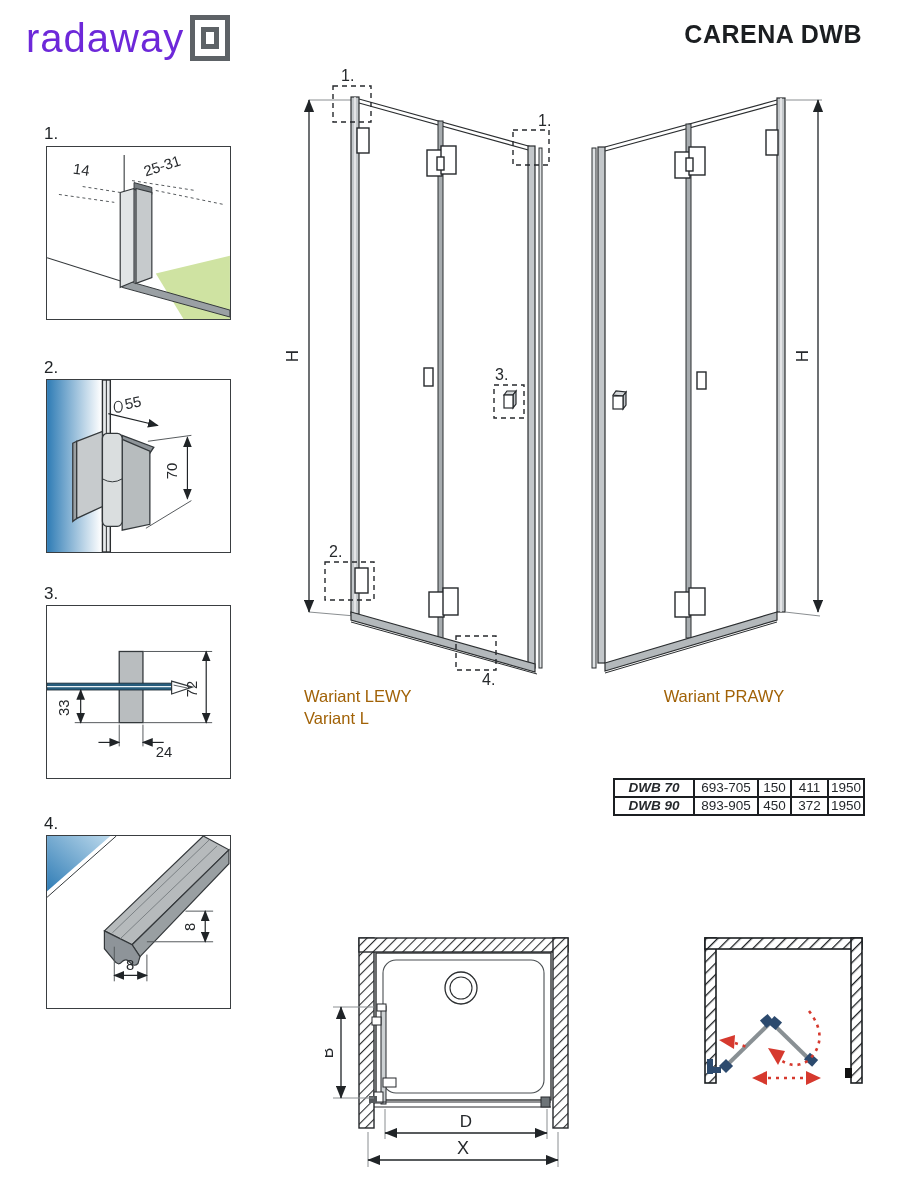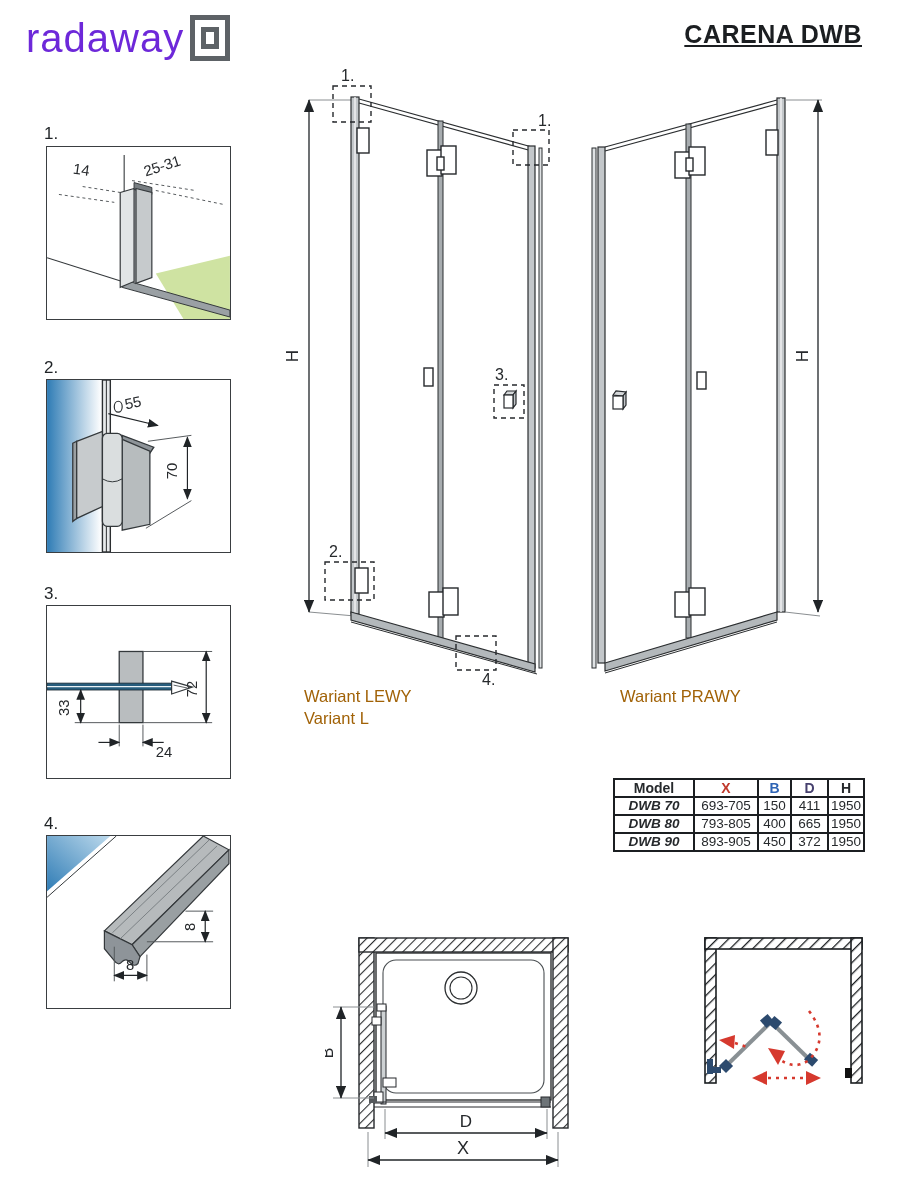--- a/index.html
+++ b/index.html
@@ -11,21 +11,21 @@
   .abs { position:absolute; }
   svg { display:block; }
   svg text { font-family:"Liberation Sans", sans-serif; fill:#26292c; }
 
   
   .logo-wrap { left:26px; top:12px; height:52px; display:flex; align-items:center; }
   .logo-text { font-size:40px; color:#6d28d9; letter-spacing:1px; line-height:48px; }
   .logo-icon { width:40px; height:46px; border:5px solid #5d6266; margin-left:6px;
                display:flex; align-items:center; justify-content:center; }
   .logo-icon-inner { width:18px; height:22px; border:5px solid #5d6266; }
-  .page-title { right:44px; top:20px; font-size:25px; font-weight:bold; letter-spacing:0.5px; color:#1b1e21;text-decoration:underline; }
+  .page-title { right:44px; top:20px; font-size:25px; font-weight:bold; letter-spacing:0.5px; color:#1b1e21; }
 
   
   .detail-label { font-size:17px; color:#1f2326; }
   .detail-svg { border:1.6px solid #3a3e41; background:#fff; }
 
   
   .caption { font-size:16.5px; line-height:21.5px; color:#a16207; }
 
   
   .spec-table { position:absolute; left:613px; top:778px; border-collapse:collapse; background:#fff; }
@@ -258,52 +258,38 @@
     <polygon points="43,336 46,332 46,345 43,349" fill="#c0c4c7"></polygon>
     <rect x="33" y="336" width="10" height="13"></rect>
   </g>
   <g>
     <line x1="205" y1="40" x2="242" y2="40" stroke="#8a8e91" stroke-width="1"></line>
     <line x1="205" y1="552" x2="240" y2="556" stroke="#8a8e91" stroke-width="1"></line>
     <line x1="238" y1="40" x2="238" y2="552" stroke="#202427" stroke-width="1.3" marker-start="url(#mAR)" marker-end="url(#mAR)"></line>
     <text x="228" y="296" font-size="17" text-anchor="middle" transform="rotate(-90 228 296)">H</text>
   </g>
 </svg>
-<div class="abs caption" style="left:620px;top:686px;width:208px;text-align:left">
+<div class="abs caption" style="left:620px;top:686px;width:208px;text-align:center">
   <div>Wariant PRAWY</div>
 </div>
 
 <table class="spec-table">
   <colgroup>
       <col style="width:80px">
       <col style="width:64px">
       <col style="width:33px">
       <col style="width:37px">
       <col style="width:34px">
     </colgroup>
   <tbody>
-      <tr>
-    <th>Model</th>
-    <th class="hx">X</th>
-    <th class="hb">B</th>
-    <th class="hd">D</th>
-    <th>H</th>
-  </tr>
   <tr>
     <td class="model">DWB 70</td>
     <td>693-705</td>
     <td>150</td>
     <td>411</td>
-    <td>1950</td>
-  </tr>
-  <tr>
-    <td class="model">DWB 80</td>
-    <td>793-805</td>
-    <td>400</td>
-    <td>665</td>
     <td>1950</td>
   </tr>
   <tr>
     <td class="model">DWB 90</td>
     <td>893-905</td>
     <td>450</td>
     <td>372</td>
     <td>1950</td>
   </tr>
 </tbody>

